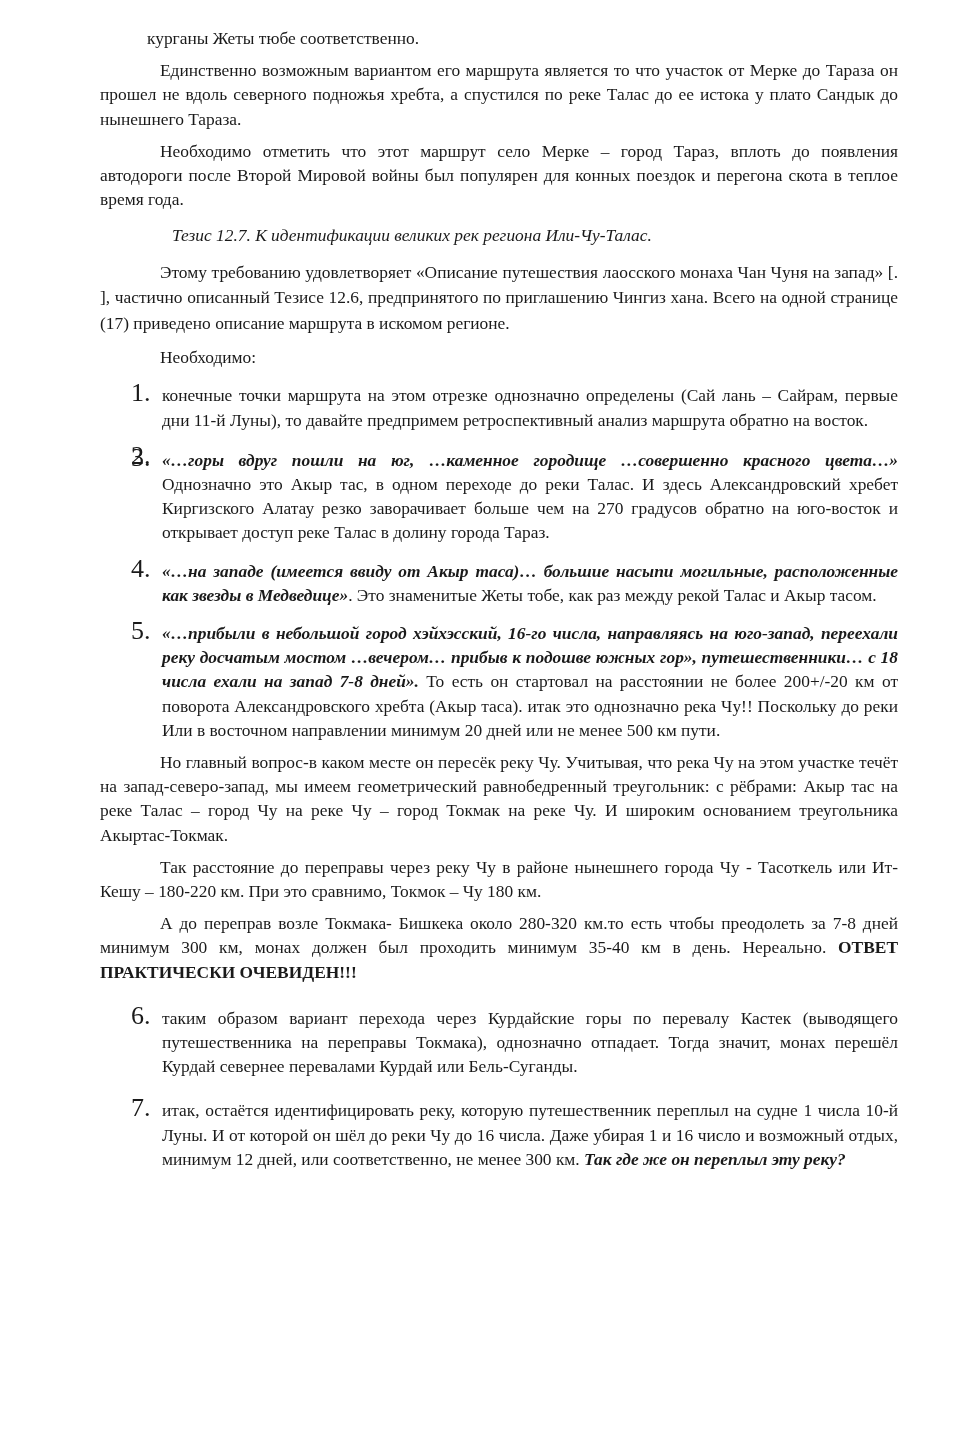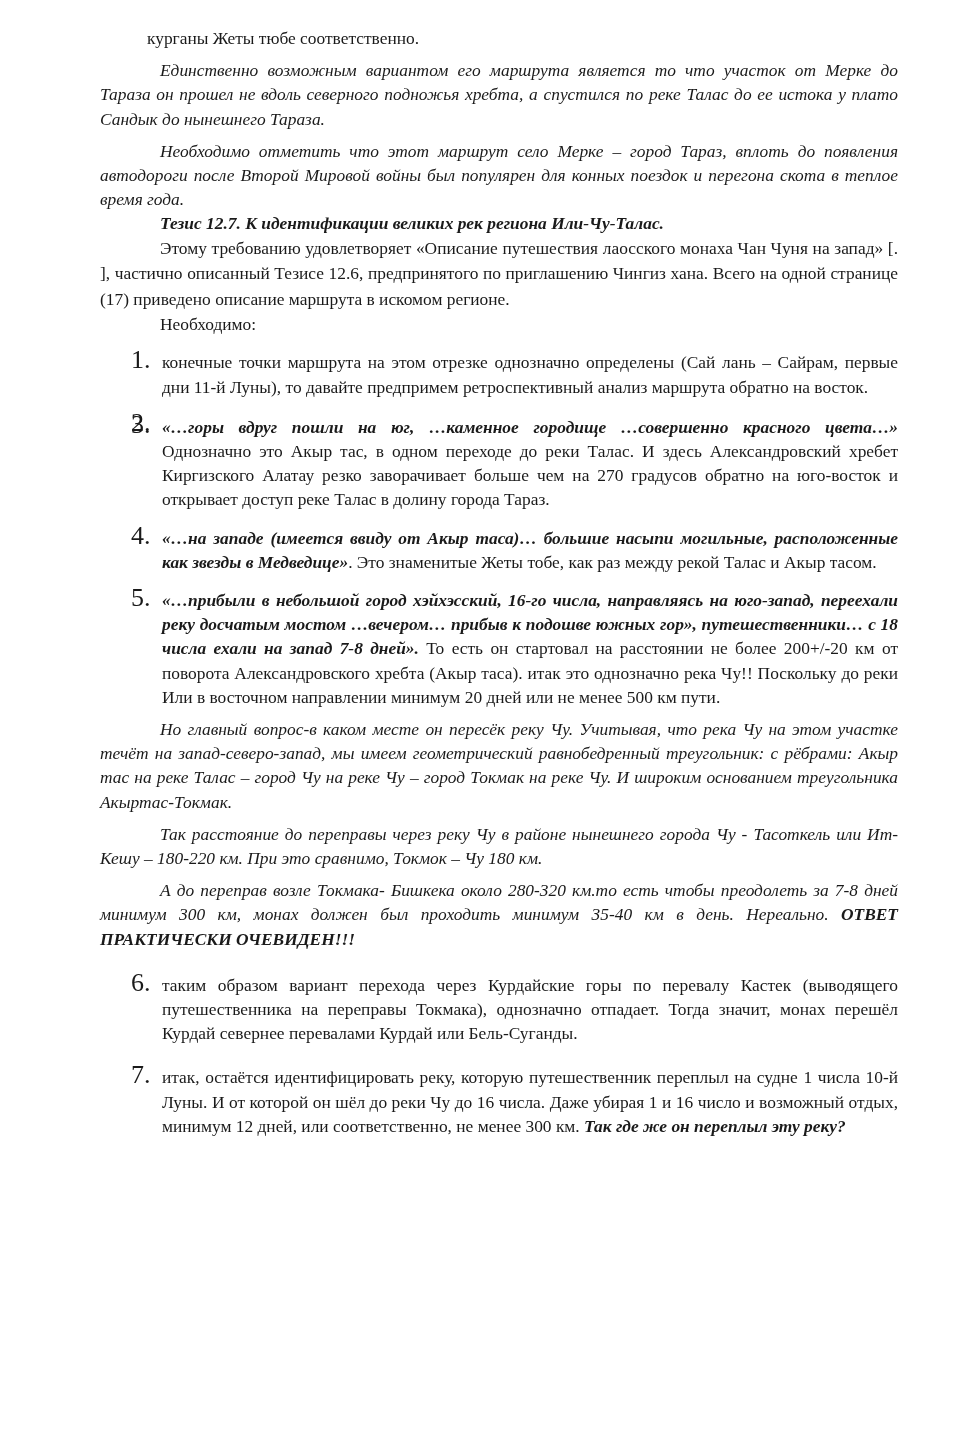--- a/index.html
+++ b/index.html
@@ -23,26 +23,26 @@
       font-size: 17.4px;
       line-height: 24.2px;
     }
     .p {
       margin: 0;
       text-align: justify;
       text-indent: 60px;
     }
     .p.noindent { text-indent: 0; margin-left: 47px; }
     .gap-s { margin-top: 3px; }
-    .gap-m { margin-top: 8px; font-style: italic; }
-    .gap-l { margin-top: 0; }
+    .gap-m { margin-top: 8px; }
+    .gap-l { margin-top: 9px; }
     .thesis-title {
-      margin: 0;
+      margin: 12px;
       text-indent: 60px;
-      font-weight: bold;
+      font-weight: normal;
       font-style: italic;
     }
     .list-item {
       position: relative;
       padding-left: 62px;
       text-align: justify;
       margin: 0;
     }
     .list-num {
       position: absolute;

